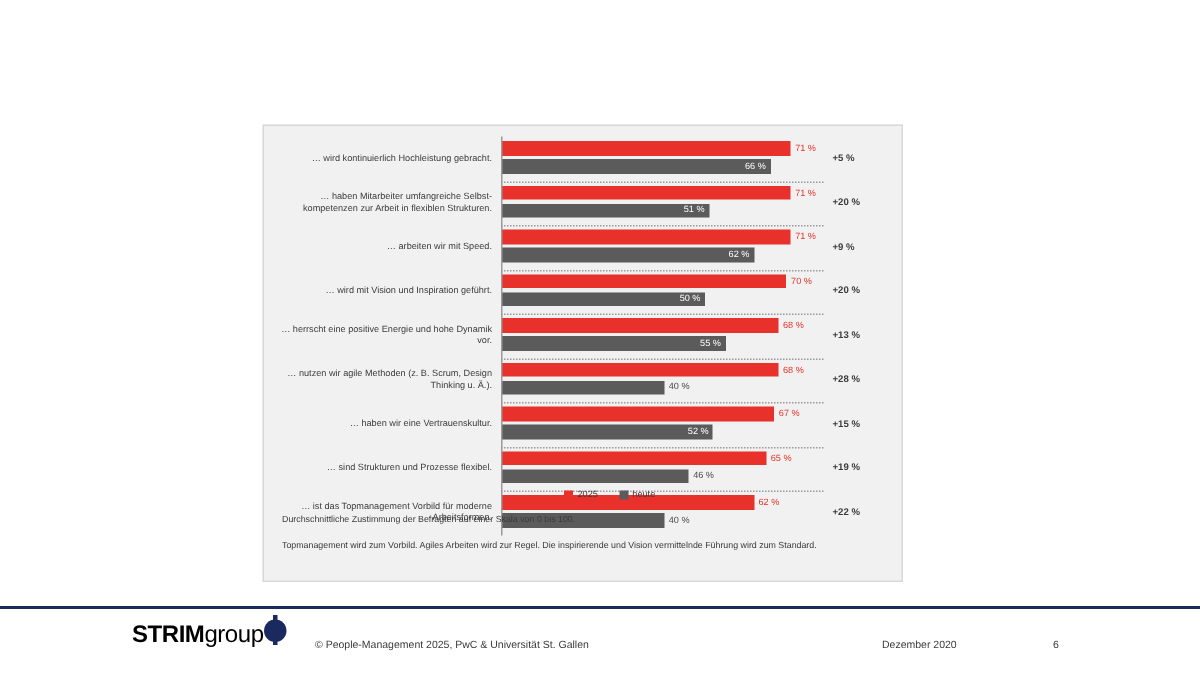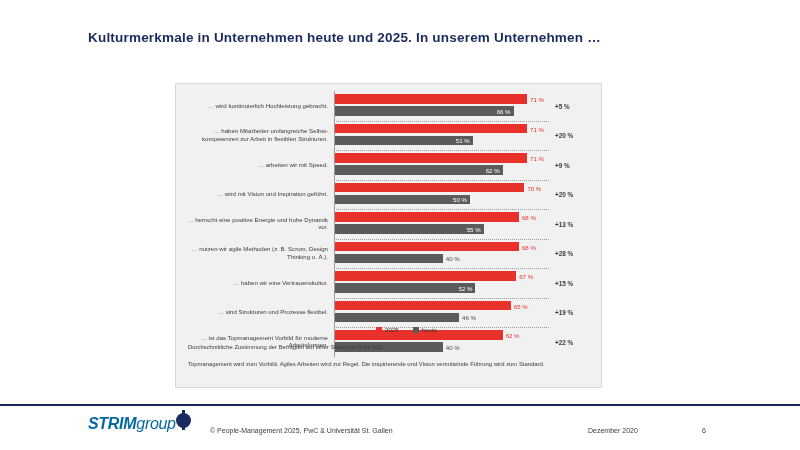--- a/index.html
+++ b/index.html
@@ -169,24 +169,23 @@
     width: 800px;
     height: 2px;
     background: #1b2a5e;
   }
   .logo {
     position: absolute;
     left: 88px;
     top: 415px;
     font-size: 16px;
     font-weight: bold;
-    color: #0369a1;
+    color: #000000;
     letter-spacing: -0.3px;
     white-space: nowrap;
-    font-style: italic;
   }
   .logo .grp { font-weight: normal; }
   .logo-mark {
     position: absolute;
     left: 176px;
     top: 413px;
     width: 15px;
     height: 15px;
     background: #1b2a5e;
     border-radius: 50%;
@@ -222,21 +221,20 @@
     top: 427px;
     font-size: 7px;
     color: #3b3b3b;
   }
 </style>
 </head>
 <body>
 
 <div class="slide">
 
-  <div class="slide-title">Kulturmerkmale in Unternehmen heute und 2025. In unserem Unternehmen …</div>
 
   <div class="chart-panel">
     <div class="chart-rows" id="chart-rows">
         <div class="row">
           <div class="row-label">… wird kontinuierlich Hochleistung gebracht.</div>
           <div class="bars">
             <div class="bar red" style="width: 193.12px;"></div>
             <div class="bar-val red" style="left: 196.12px; top: 8px; transform: translateY(-50%);">71 %</div>
             <div class="bar grey" style="width: 179.52px;">
               <div class="bar-val grey">66 %</div>

